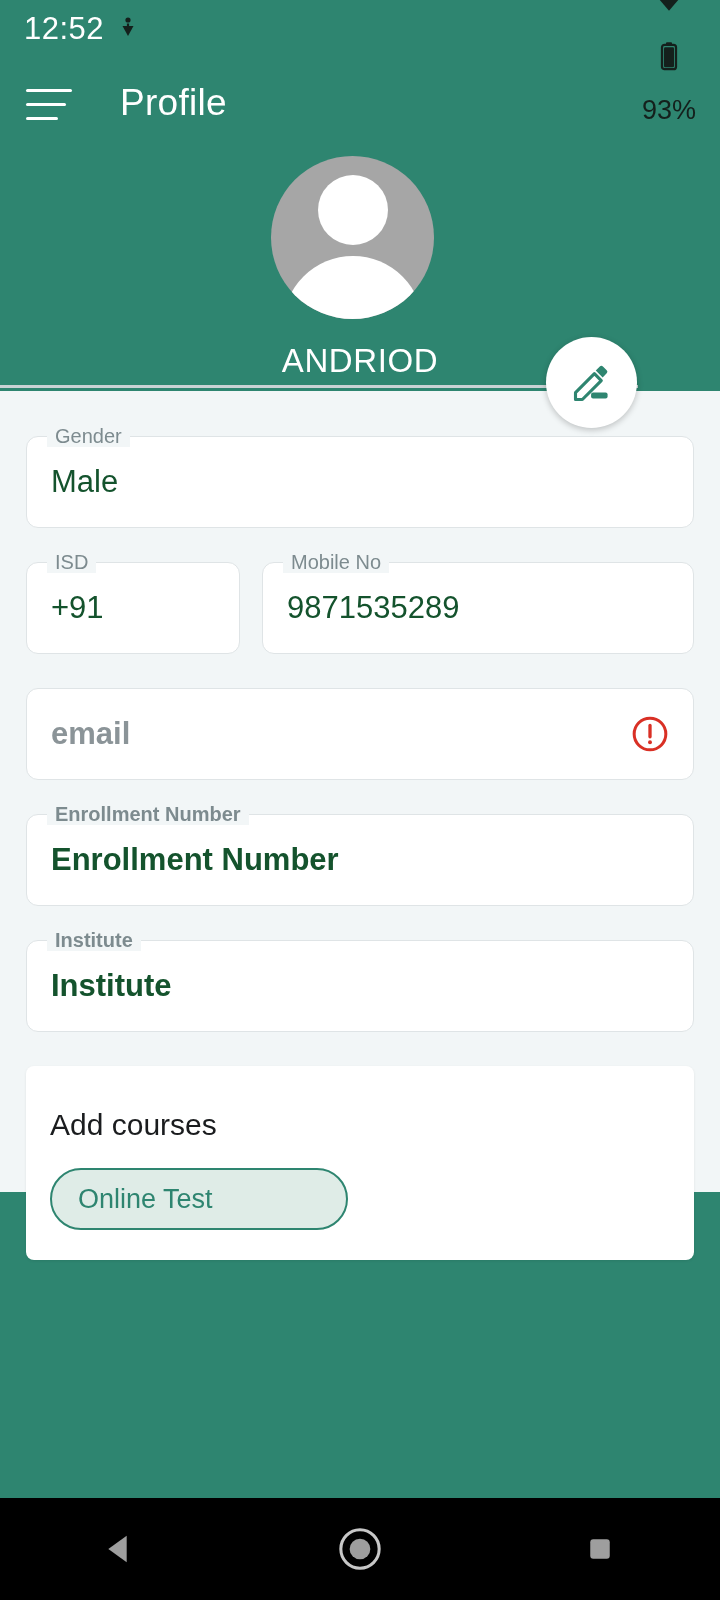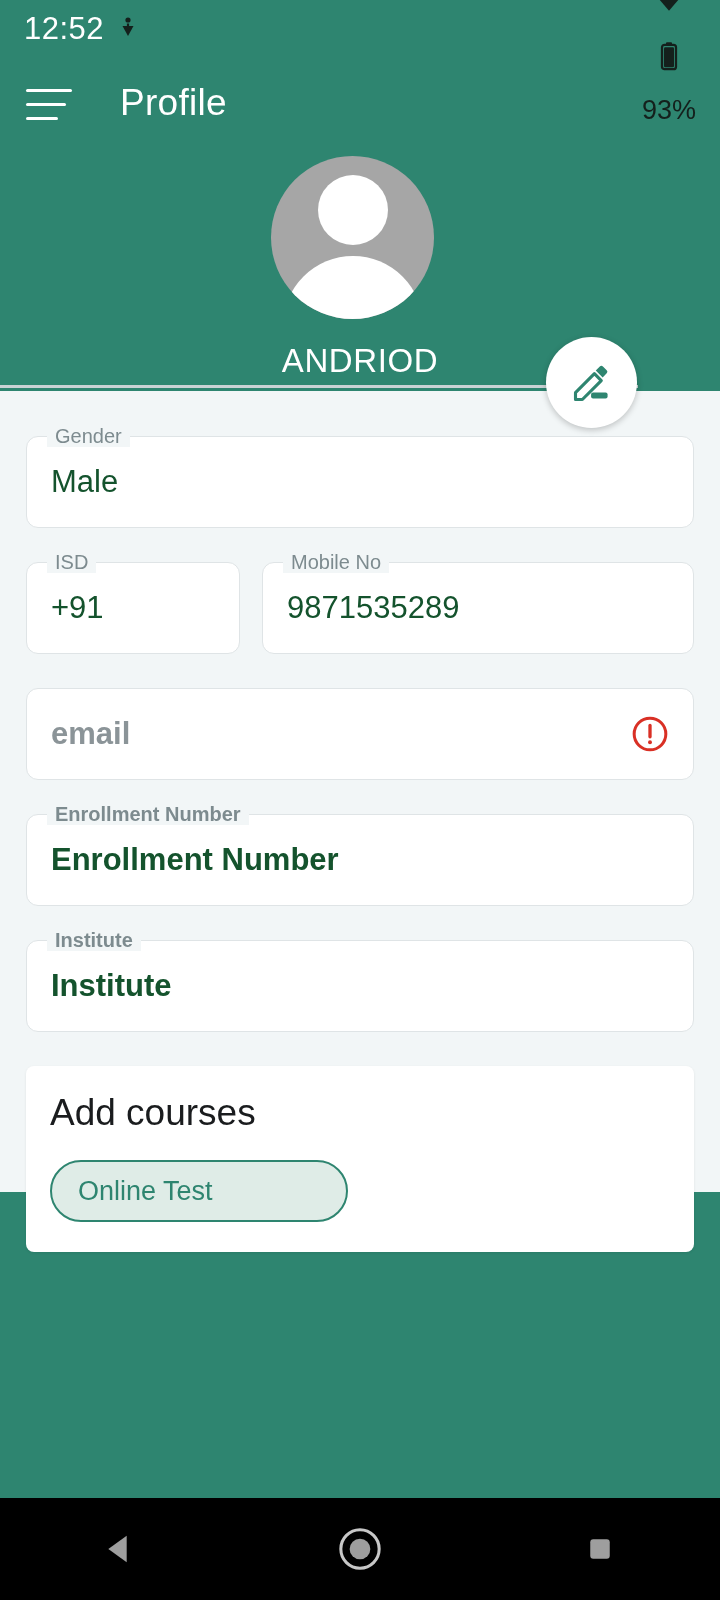--- a/index.html
+++ b/index.html
@@ -151,21 +151,21 @@
 
   
   .courses-card {
     margin-top:34px;
     background:#ffffff;
     border-radius:8px;
     padding:26px 24px 30px 24px;
     box-shadow:0 1px 3px rgba(0,0,0,.08);
   }
   .courses-title {
-    color:#1a1c1e; font-size:37px; margin-bottom:26px;
+    color:#1a1c1e; font-size:30px; margin-bottom:26px;margin-top:16px;
   }
   .chips { display:flex; flex-wrap:wrap; gap:18px;text-align:center; }
   .chip {
     background:#dfece7;
     border:2px solid #2E8570;
     border-radius:34px;
     height:62px;
     min-width:298px;
     display:flex; align-items:center;
     padding:0 26px;

